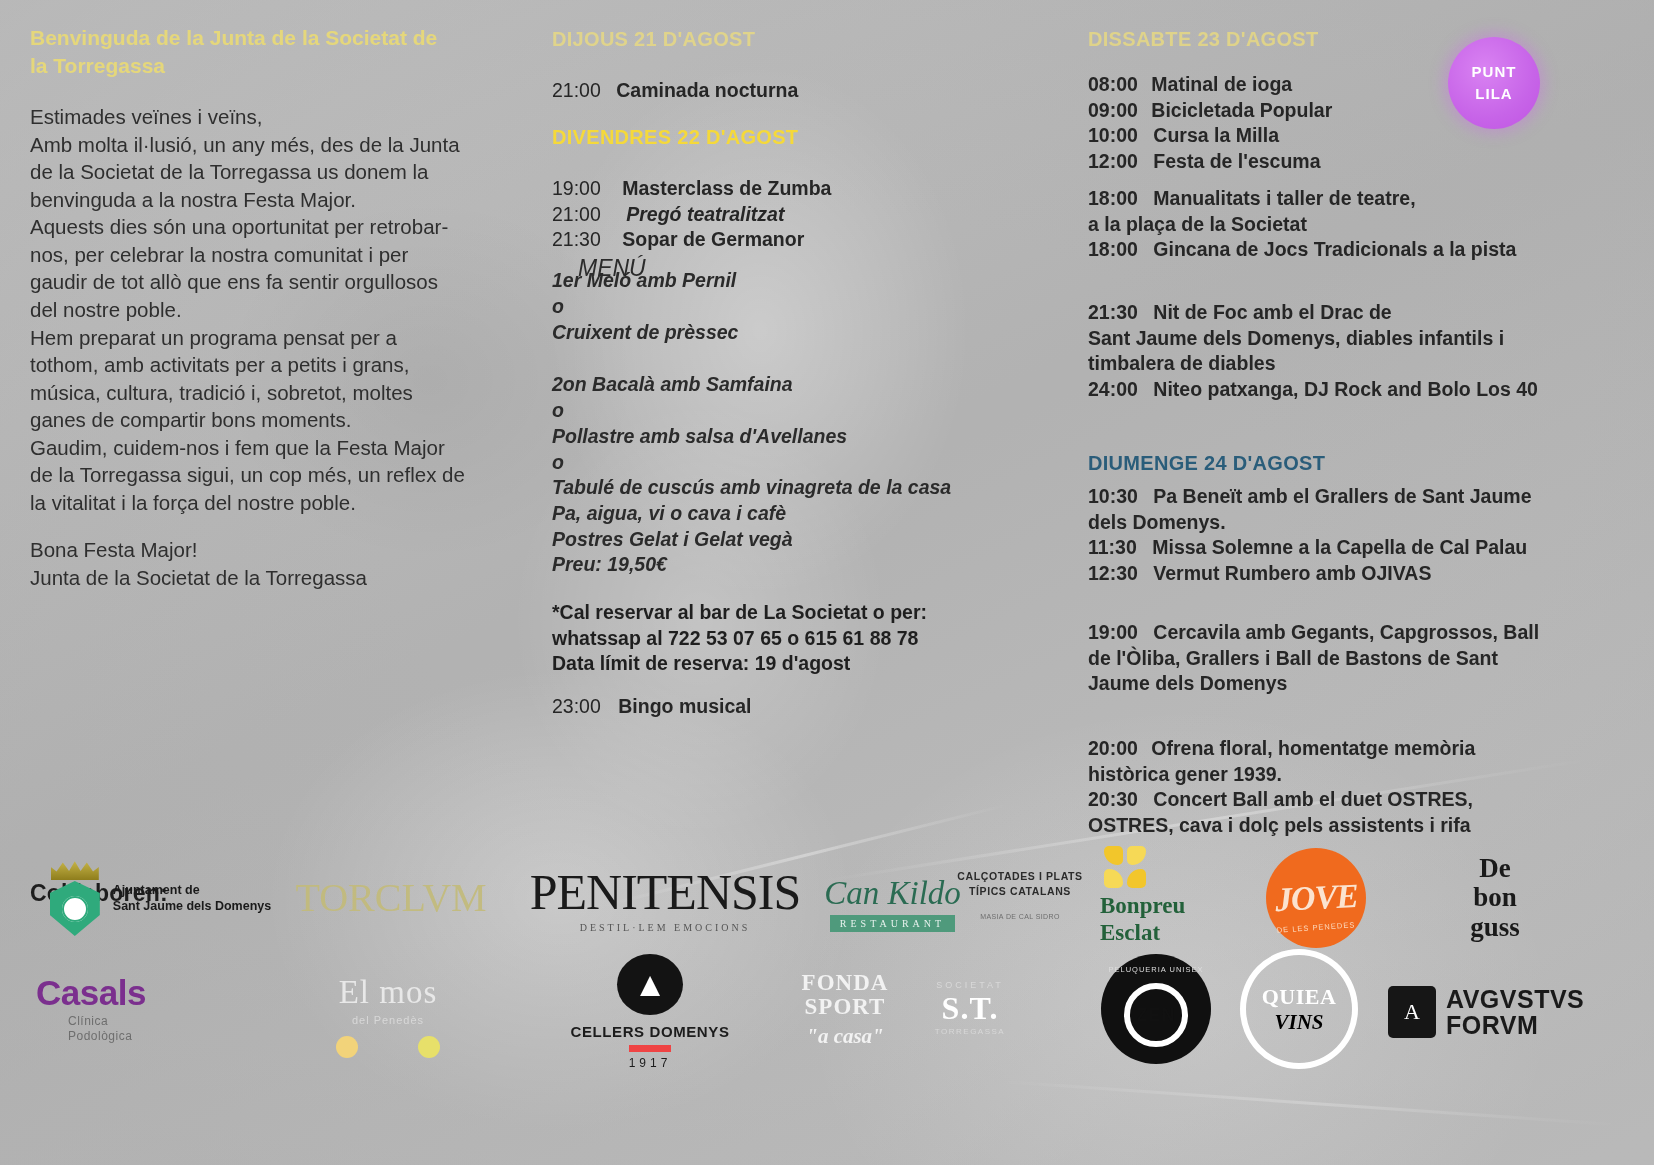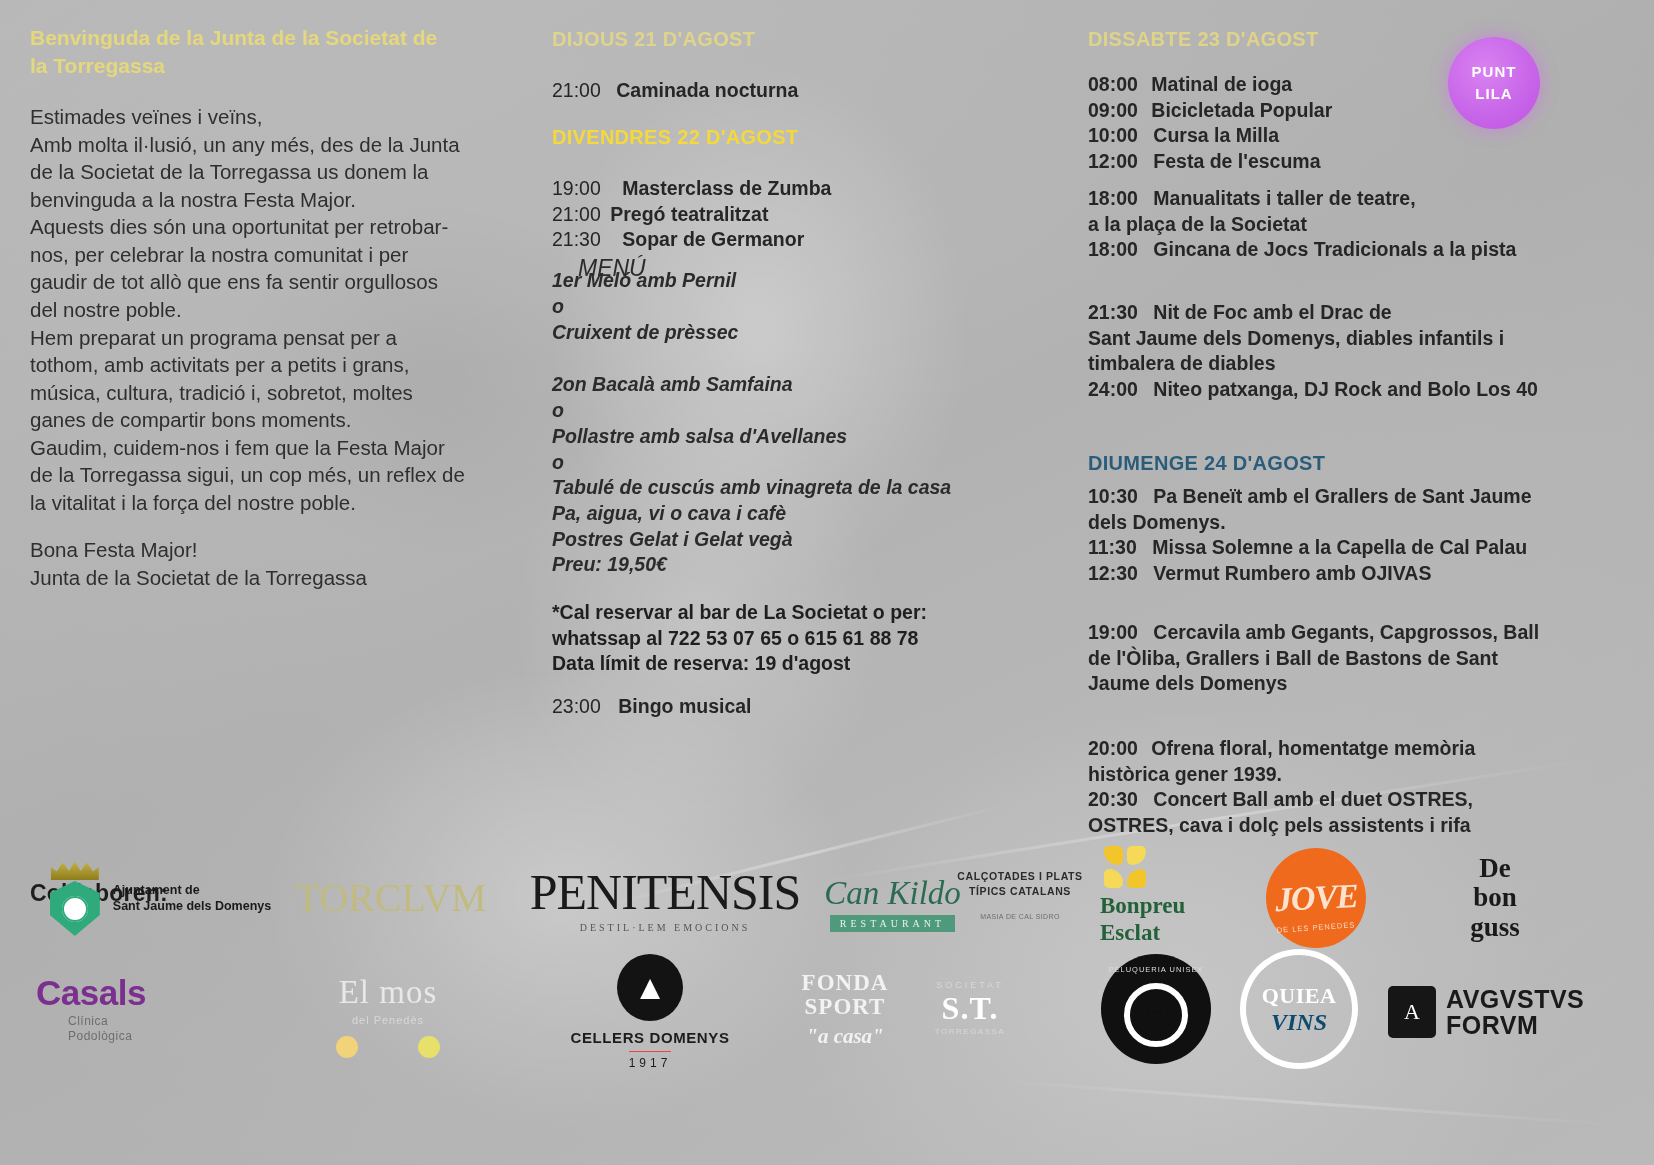--- a/index.html
+++ b/index.html
@@ -211,42 +211,42 @@
   .em-sub { font-size: 11px; color: #d8d8d8; letter-spacing: 1px; margin-top: 3px; }
   .em-bugs { margin-top: 10px; display:flex; gap: 60px; }
   .em-bugs span { width: 22px; height: 22px; border-radius: 50%; display:inline-block; }
   .em-bug1 { background: #f2d37a; }
   .em-bug2 { background: #e7e06a; }
 
   .l-cellers { left: 560px; top: 116px; width: 180px; height: 116px; flex-direction: column; }
   .cel-mark { width: 66px; height: 74px; border-radius: 50%; background: #131313; display:flex; align-items:center; justify-content:center; }
   .cel-glyph { color: #ffffff; font-size: 34px; line-height: 1; font-family: "Liberation Serif", serif; }
   .cel-name { font-size: 15px; font-weight: bold; color: #1c1c1c; letter-spacing: 0.6px; margin-top: 8px; }
-  .cel-year { font-size: 12px; color: #1c1c1c; letter-spacing: 4px; margin-top: 5px; border-top: 1px solid #ef4444; padding-top: 4px; }
+  .cel-year { font-size: 12px; color: #1c1c1c; letter-spacing: 4px; margin-top: 5px; border-top: 7px solid #ef4444; padding-top: 4px; }
 
   .l-fonda { left: 770px; top: 124px; width: 150px; height: 96px; flex-direction: column;
     font-family: "Liberation Serif", serif; color: #f2f2f2; font-weight: bold; }
   .fd-1 { font-size: 23px; letter-spacing: 1px; line-height: 1.05; }
   .fd-2 { font-size: 21px; font-style: italic; margin-top: 5px; }
 
   .l-st { left: 910px; top: 120px; width: 120px; height: 100px; flex-direction: column; }
   .st-arc { font-size: 9px; color: #d8d8d8; letter-spacing: 3px; }
   .st-big { font-family: "Liberation Serif", serif; font-size: 32px; color: #ffffff; font-weight: bold; letter-spacing: 1px; }
   .st-arc2 { font-size: 8px; color: #d8d8d8; letter-spacing: 1.5px; }
 
   .l-zen { left: 1096px; top: 112px; width: 120px; height: 118px; }
   .zen-circle { width: 110px; height: 110px; border-radius: 50%; background: #101010; position: relative; display:flex; align-items:center; justify-content:center; }
   .zen-top { position:absolute; top: 11px; left:0; right:0; font-size: 7.5px; color:#dcdcdc; letter-spacing: 1px; text-align:center; }
   .zen-ring { width: 52px; height: 52px; border-radius:50%; border: 6px solid #fff; margin-top: 12px; display:flex; align-items:center; justify-content:center;}
   .zen-word { color: #111; font-size: 18px; font-weight: bold; letter-spacing: 1px; }
 
   .l-quiea { left: 1240px; top: 112px; width: 118px; height: 118px; }
   .q-circle { width: 108px; height: 108px; border-radius: 50%; border: 6px solid #ffffff; display:flex; align-items:center; justify-content:center; flex-direction:column; }
   .q-t1 { font-family: "Liberation Serif", serif; font-weight: bold; font-size: 22px; color: #ffffff; letter-spacing: 0.5px; }
-  .q-t2 { font-family: "Liberation Serif", serif; font-weight: bold; font-size: 24px; color: #0c4a6e; font-style: italic; text-align: center; }
+  .q-t2 { font-family: "Liberation Serif", serif; font-weight: bold; font-size: 21px; color: #000000; font-style: italic; text-align: center; }
 
   .l-avgvstvs { left: 1388px; top: 134px; width: 230px; height: 80px; justify-content: flex-start; }
   .av-mark { width: 48px; height: 52px; background: #161616; border-radius: 5px; display:flex; align-items:center; justify-content:center; color:#fff; font-family:"Liberation Serif",serif; font-size: 22px; margin-right: 10px; }
   .av-text { font-size: 25px; font-weight: bold; color: #1a1a1a; line-height: 1.05; letter-spacing: 0.5px; text-align:left; }
 </style>
 </head>
 <body>
 
 <div id="poster">
 
@@ -291,21 +291,21 @@
       <div class="day-heading">DIVENDRES 22 D'AGOST</div>
     </div>
 
     <div class="blk sched" style="top:176px;">
       <div>
         <span>19:00</span>
         <span class="evt" style="margin-left:16px;">Masterclass de Zumba</span>
       </div>
       <div>
         <span>21:00</span>
-        <span class="evt" style="margin-left:4px;">Pregó teatralitzat</span>
+        <span class="evt" style="margin-left:20px;font-style:italic;">Pregó teatralitzat</span>
       </div>
       <div>
         <span>21:30</span>
         <span class="evt" style="margin-left:16px;">Sopar de Germanor</span>
       </div>
     </div>
 
     <div class="blk" style="top:244px;">
       <div class="menu-title">MENÚ</div>
     </div>

